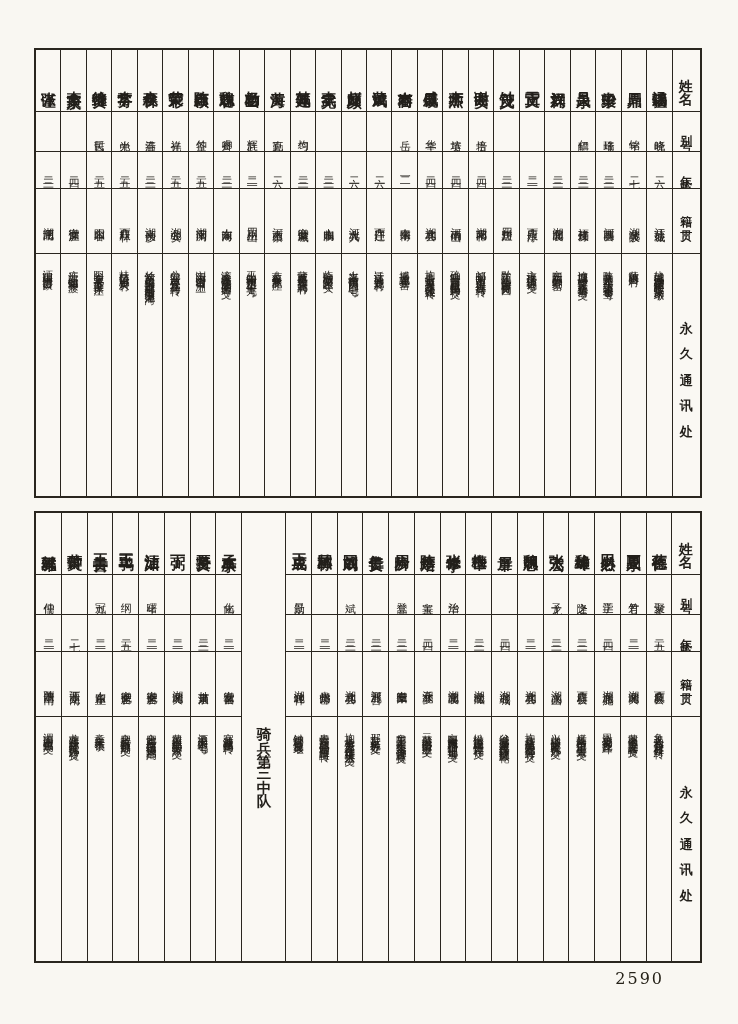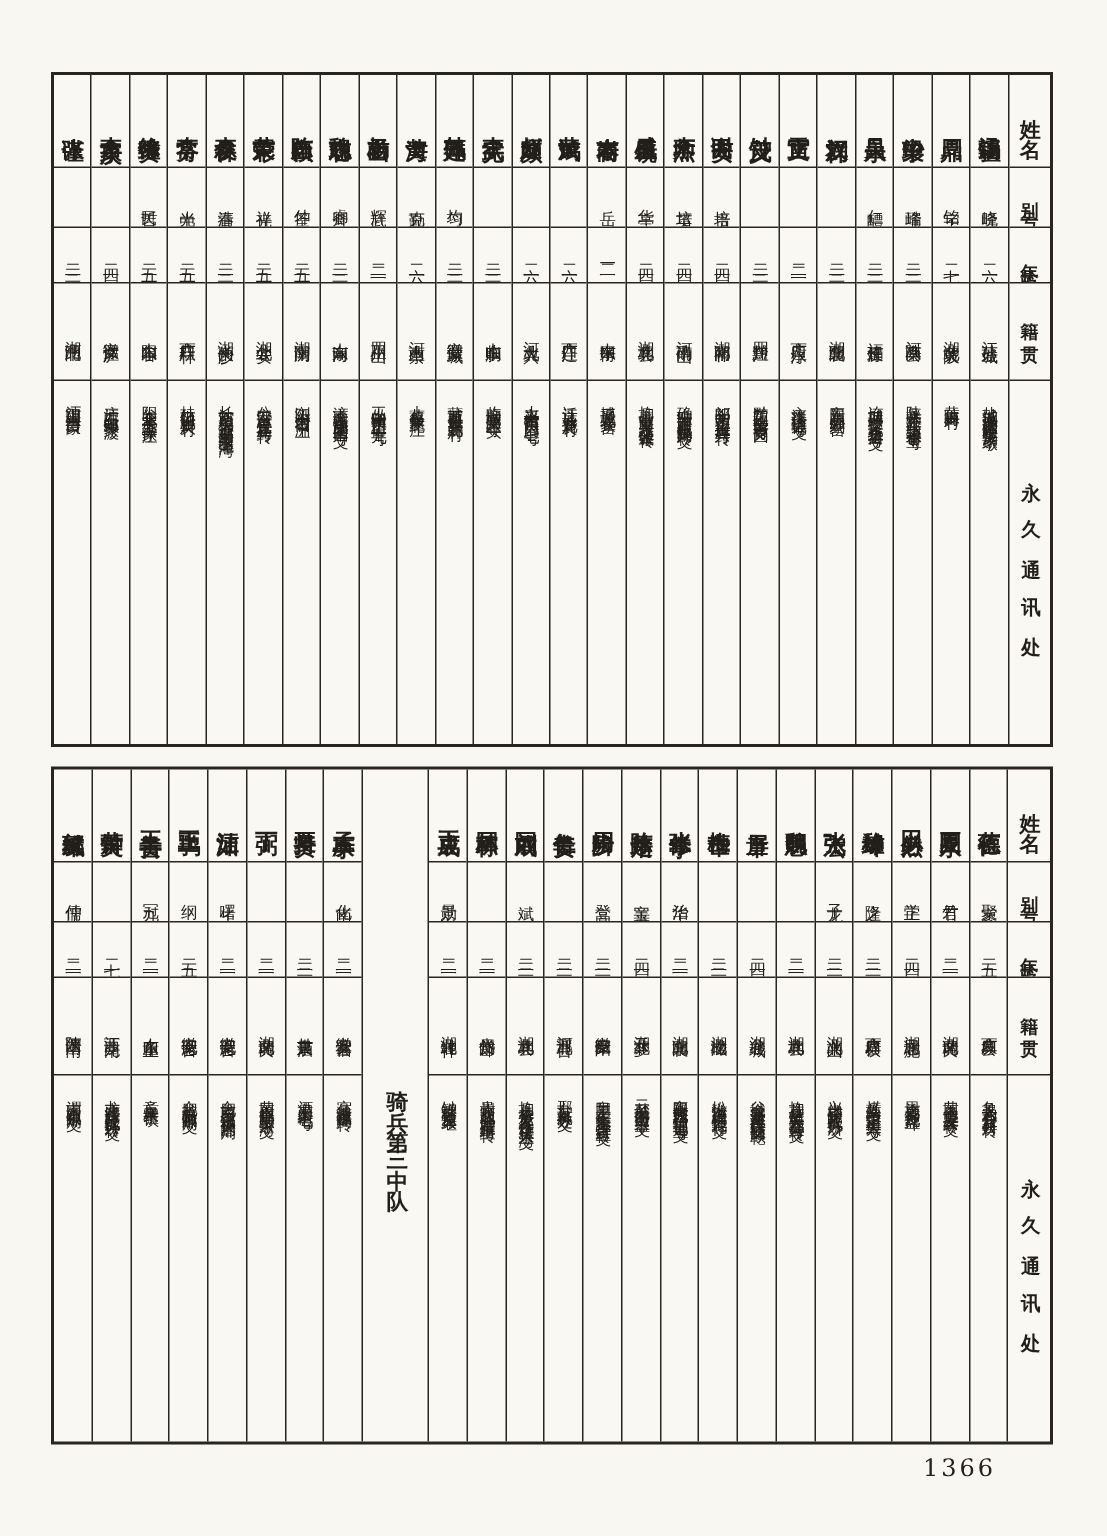--- a/index.html
+++ b/index.html
@@ -910,14 +910,14 @@
           <span class="vtext">二二</span>
         </div>
         <div class="cell origin">
           <span class="vtext">陕西渭南</span>
         </div>
         <div class="cell address">
           <span class="vtext">渭南固市镇邮局交</span>
         </div>
       </div>
     </div>
-  <div class="page-number">1366</div>
+  <div class="page-number">2590</div>
 </div>
 
 </body></html>

